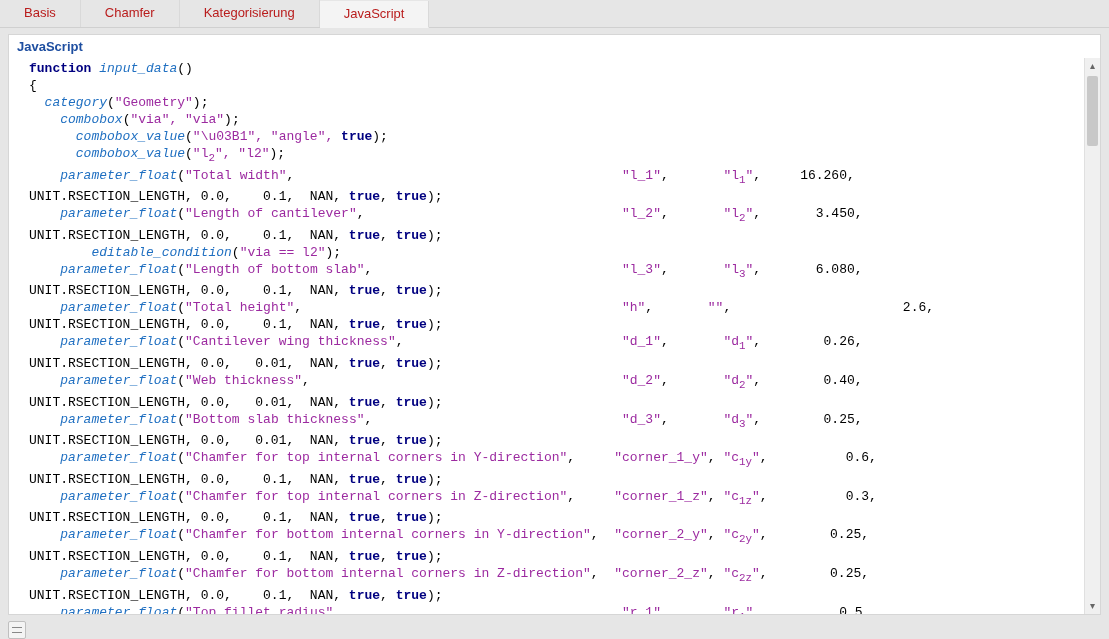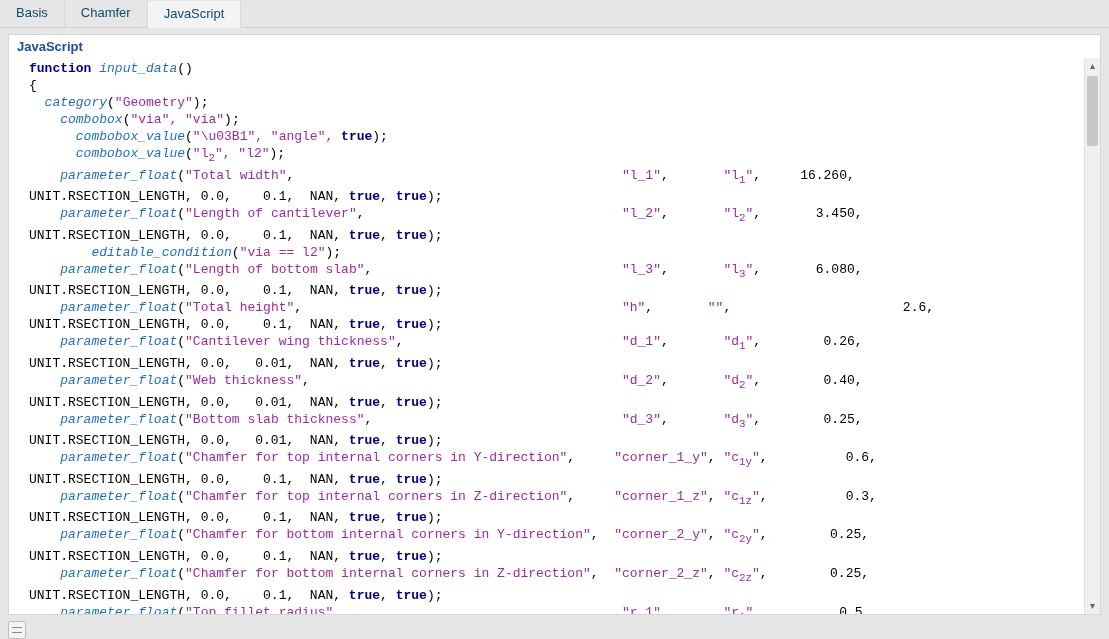--- a/index.html
+++ b/index.html
@@ -11,22 +11,22 @@
     background: #e6e6e6;
     overflow: hidden;
   }
   .tabbar {
     display: flex;
     background: #e6e6e6;
     height: 28px;
     border-bottom: 1px solid #d0d0d0;
   }
   .tab {
-    padding: 5px 16px;
-    color: #0c4a6e;
+    padding: 5px 24px;
+    color: #b91c1c;
     cursor: pointer;
     border-right: 1px solid #d9d9d9;
     background: #e6e6e6;
     font-size: 13px;
   }
   .tab.active {
     background: #f4f4f4;
     border-bottom: 1px solid #f4f4f4;
     position: relative;
     top: 1px;
@@ -108,20 +108,21 @@
   .str  { color: #9c2aa0; }
   .pun  { color: #000; }
   .bool { color: #000080; font-weight: bold; }
 </style>
 </head>
 <body>
 
 <div class="tabbar">
   <div class="tab">Basis</div>
   <div class="tab">Chamfer</div>
+  <div class="tab">Kategorisierung</div>
   <div class="tab active">JavaScript</div>
 </div>
 
 <div class="panel">
   <div class="panel-title">JavaScript</div>
   <div class="editor-wrap">
     <div class="editor" id="editor"><span class="kw">function</span> <span class="fn">input_data</span><span class="pun">()</span>
 <span class="pun">{</span>
   <span class="call">category</span><span class="pun">(</span><span class="str">"Geometry"</span><span class="pun">);</span>
     <span class="call">combobox</span><span class="pun">(</span><span class="str">"via", "via"</span><span class="pun">);</span>

